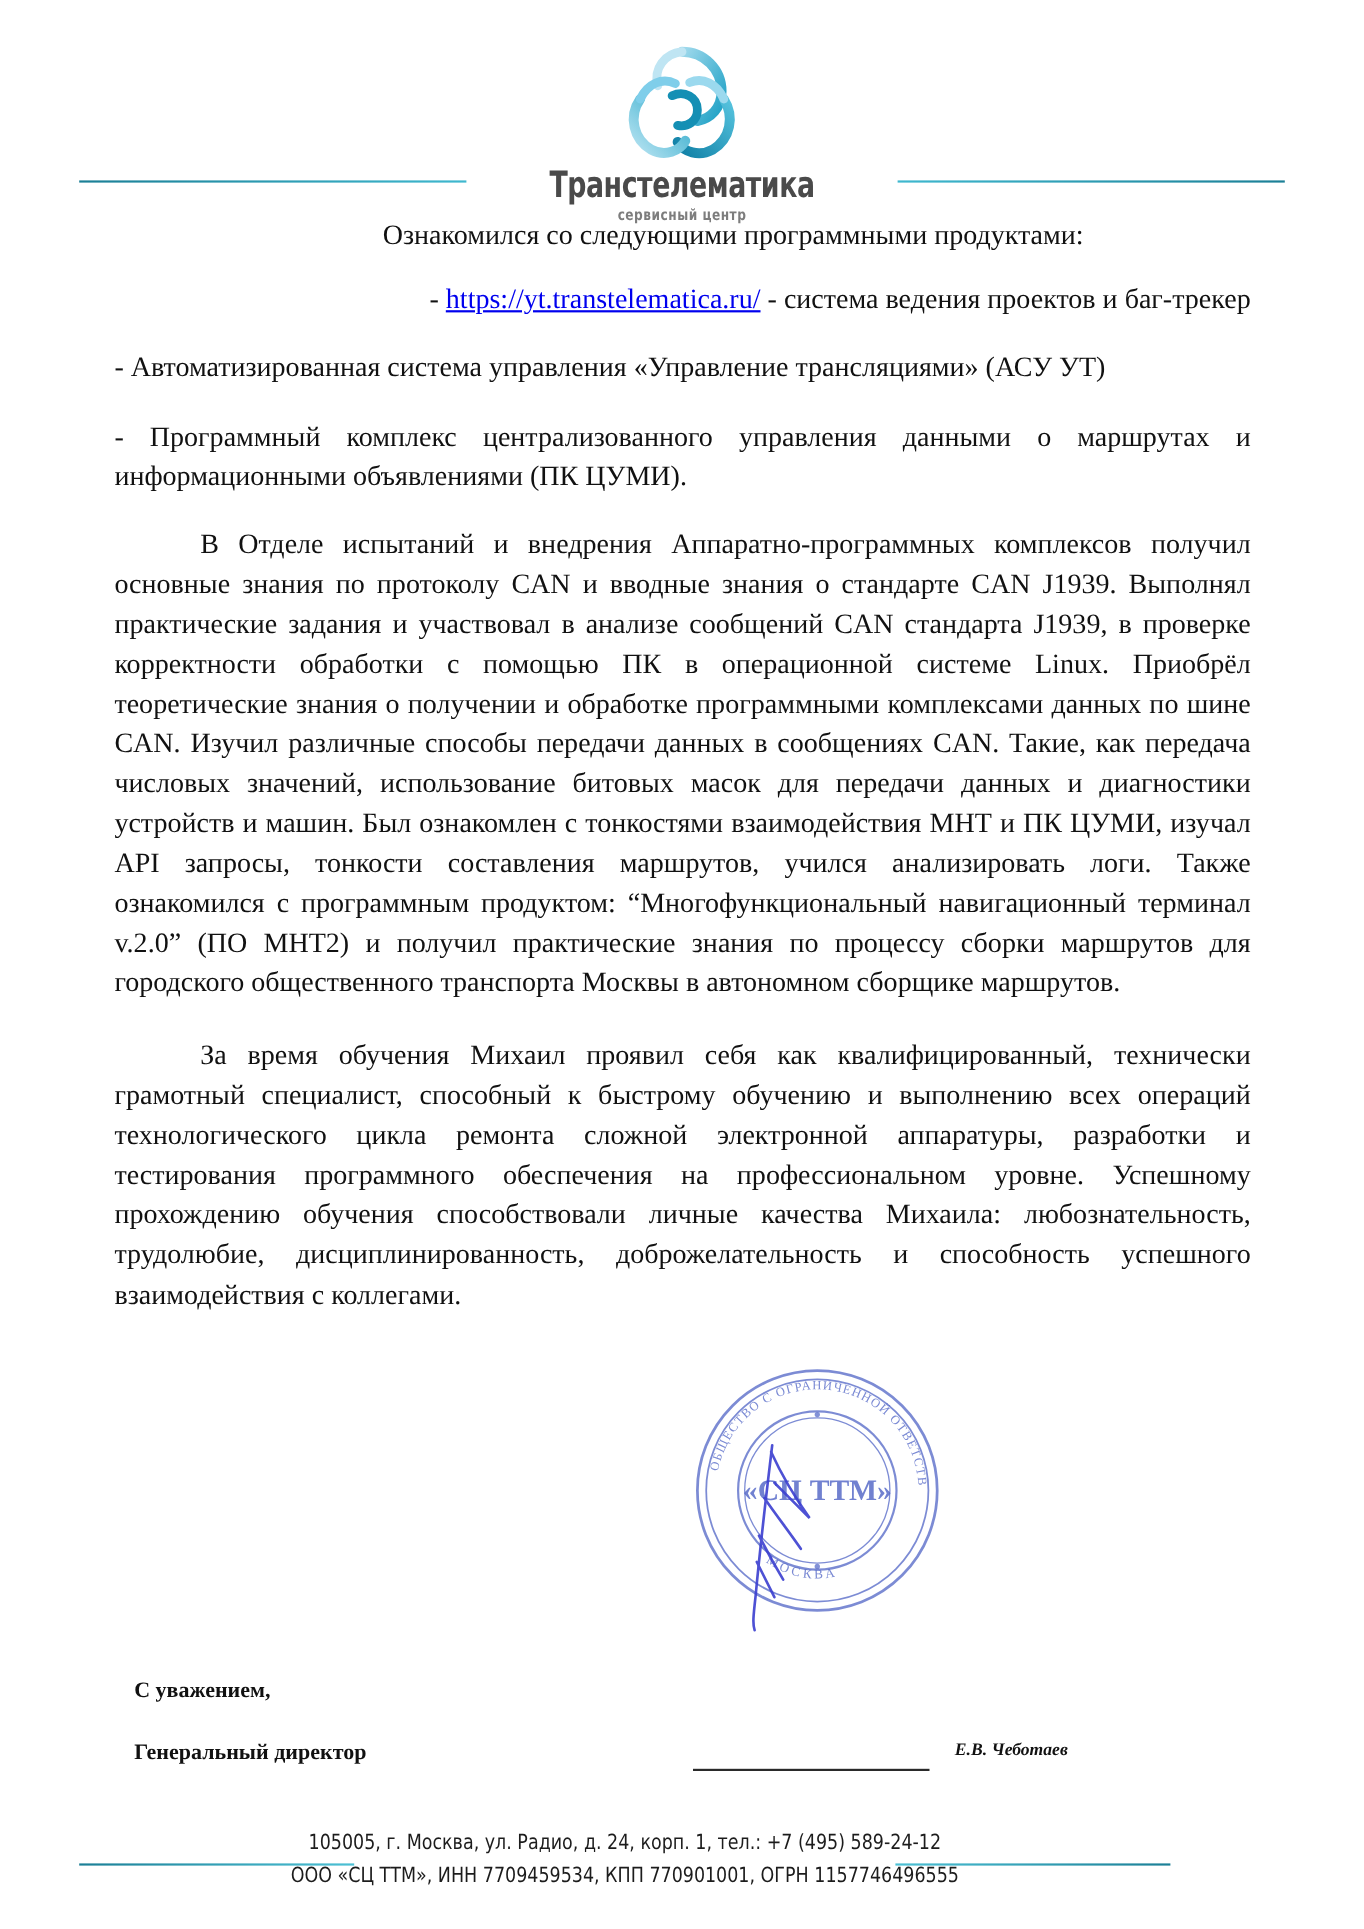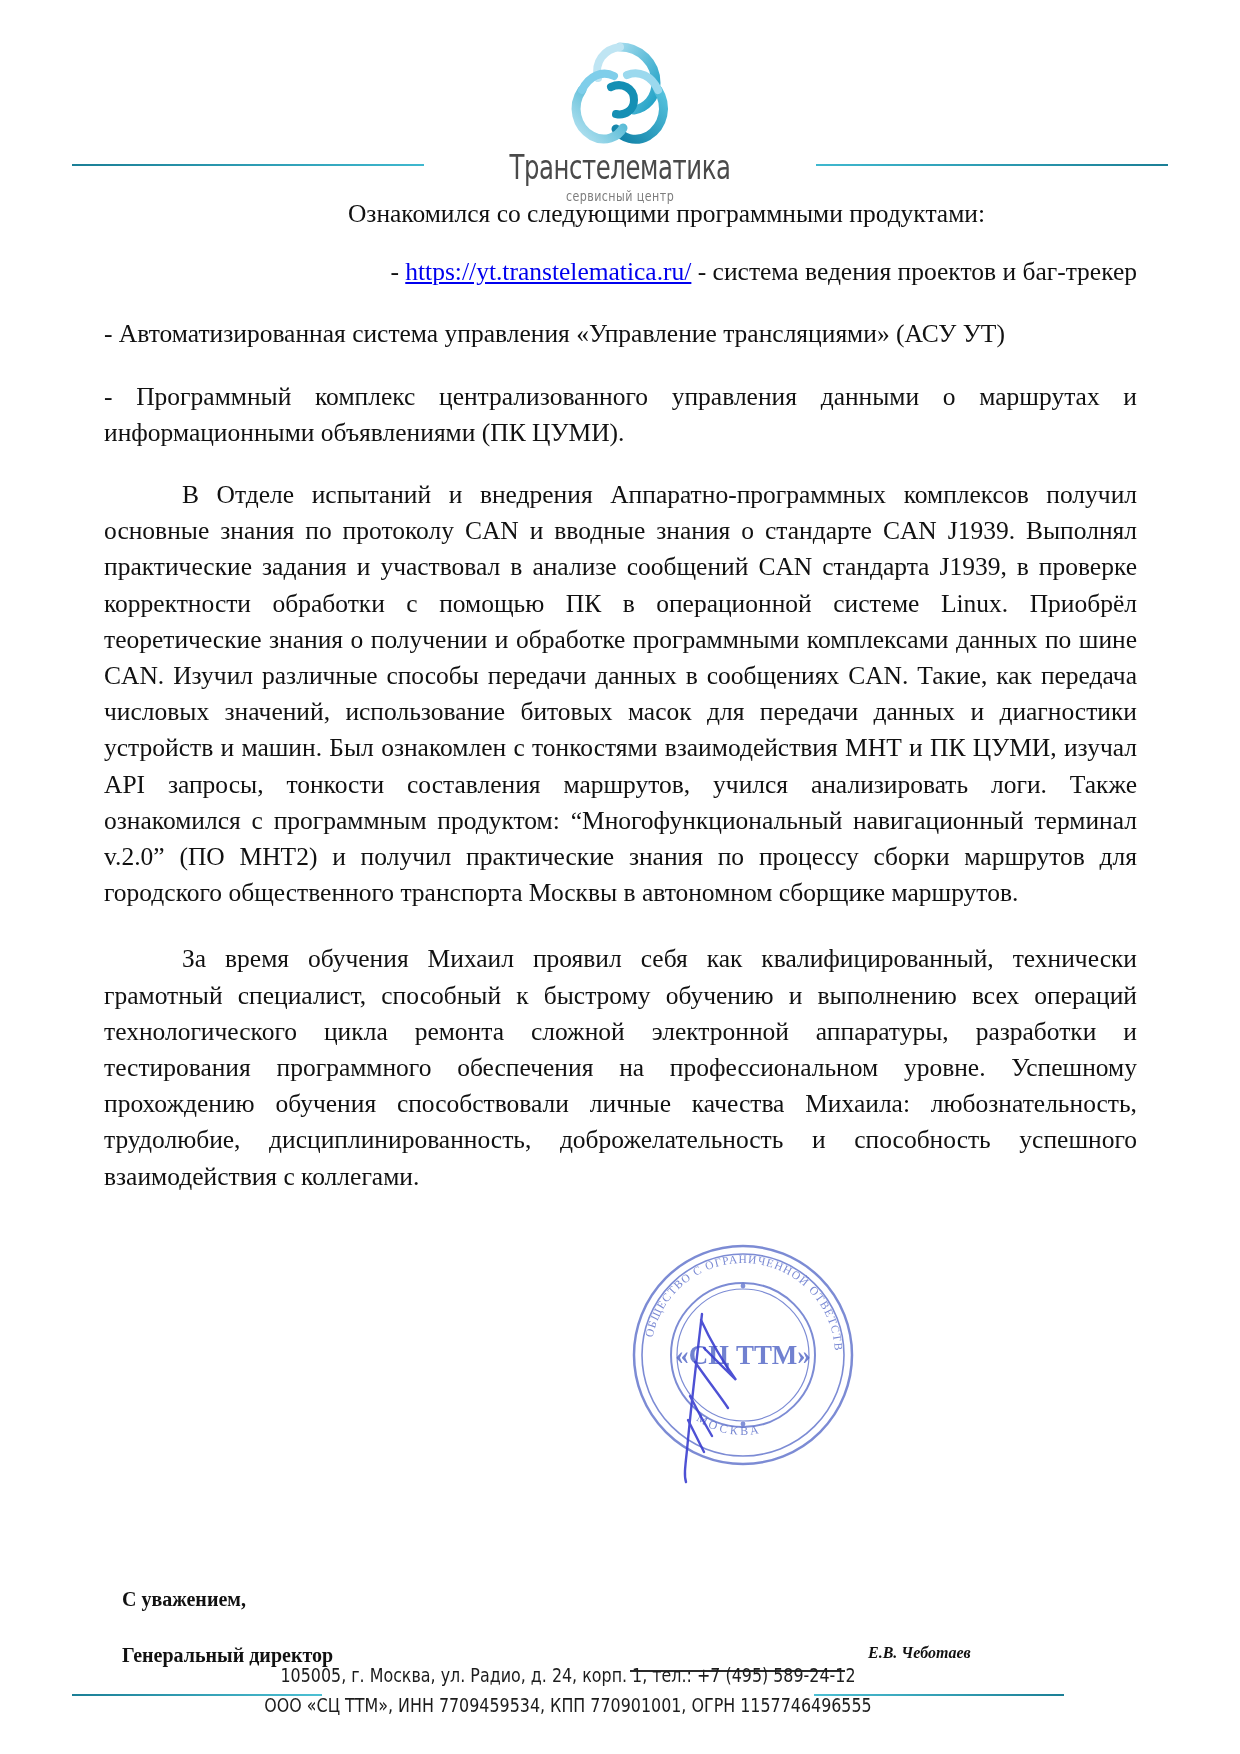--- a/index.html
+++ b/index.html
@@ -24,20 +24,21 @@
     width: 1240px;
     height: 205px;
   }
   .logo-block {
     position: absolute;
     left: 50%;
     top: 38px;
     transform: translateX(-50%);
     width: 300px;
     text-align: center;
+    font-weight: bold;
   }
   .logo-mark {
     width: 132px;
     height: 112px;
     margin: 0 auto;
     display: block;
   }
   .logo-word {
     font-family: "DejaVu Sans Condensed", "DejaVu Sans", sans-serif;
     font-size: 33px;
@@ -94,21 +95,21 @@
   .p.item-first { margin-bottom: 26px; text-align: right; }
   .p.big { margin-top: 12px; margin-bottom: 30px; }
   .link {
     text-decoration: underline;
   }
 
   
   .sign-area {
     position: absolute;
     left: 0;
-    top: 1392px;
+    top: 1330px;
     width: 1048px;
     height: 300px;
     text-align: right;
   }
   .sign-regards {
     position: absolute;
     left: 122px;
     top: 196px;
     font-weight: bold;
     font-size: 20px;

